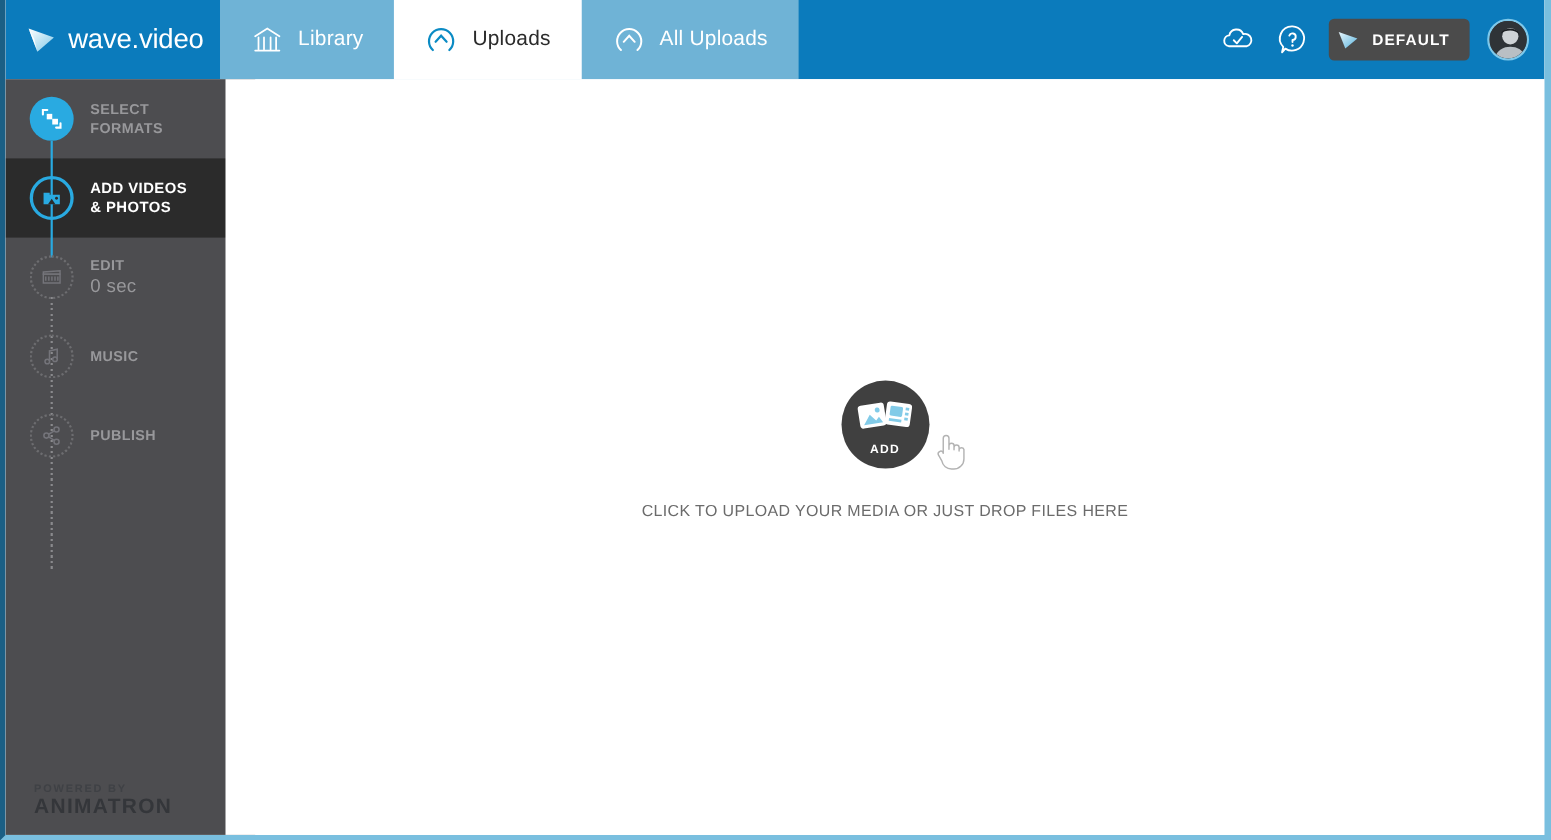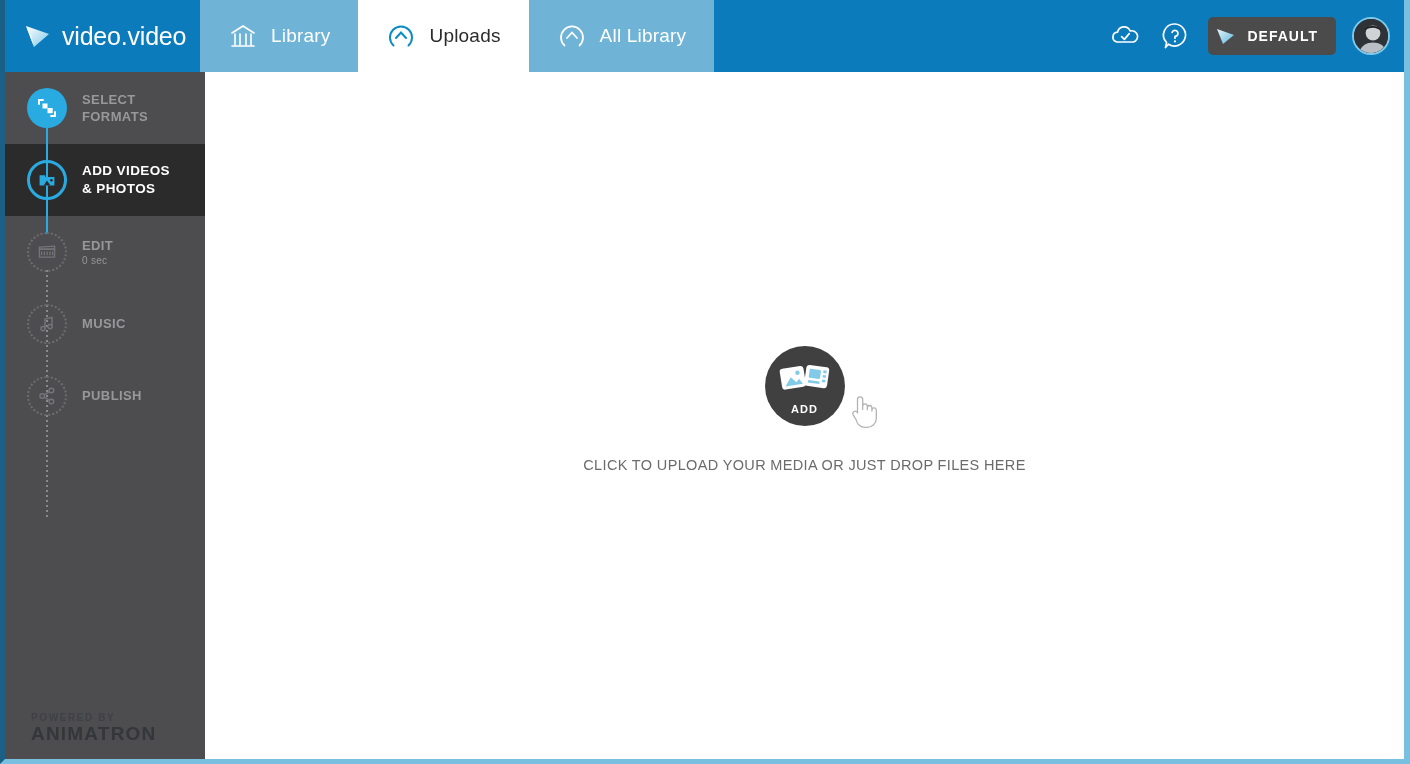--- a/index.html
+++ b/index.html
@@ -102,21 +102,21 @@
   .node.done { background: #29aae1; }
   .node.cur { background: transparent; border: 3px solid #29aae1; }
   .node.todo { background: transparent; border: 2px dotted #6d6d70; }
   .node svg { display: block; }
   .labels { display: flex; flex-direction: column; line-height: 1.32; }
   .lbl {
     font-size: 13px; letter-spacing: 0.4px; font-weight: bold;
     text-transform: uppercase; color: #98989b; white-space: nowrap;
   }
   .step.active .lbl { color: #ffffff; font-size: 13.5px; }
-  .sub { font-size: 10px; color: #98989b; letter-spacing: 0.3px; }
+  .sub { font-size: 17px; color: #98989b; letter-spacing: 0.3px; }
 
   
   .conn {
     position: absolute; left: 41px; width: 2px; z-index: 1;
   }
   .conn.blue { background: #29aae1; }
   .conn.gray {
     background: repeating-linear-gradient(to bottom, #8a8a8d 0 2px, transparent 2px 5px);
   }
 
@@ -176,21 +176,21 @@
           <defs>
             <linearGradient id="lg" x1="0" y1="0" x2="1" y2="1">
               <stop offset="0" stop-color="#ffffff"></stop>
               <stop offset="1" stop-color="#7fc8e8"></stop>
             </linearGradient>
           </defs>
           <path d="M4 5 L27 13 L12 26 Z" fill="url(#lg)"></path>
           <path d="M4 5 L12 26 L9 14 Z" fill="#ffffff" opacity="0.95"></path>
         </svg>
       </span>
-      <span class="logo-text">video.video</span>
+      <span class="logo-text">wave.video</span>
     </div>
 
     <div class="tabs">
 
       <div class="tab inactive">
         <span class="ticon">
           <svg width="30" height="30" viewBox="0 0 30 30" fill="none" stroke="#ffffff" stroke-width="1.6" stroke-linecap="round">
             <path d="M4 12 L15 5 L26 12"></path>
             <path d="M7 13 L7 24 M12 13 L12 24 M18 13 L18 24 M23 13 L23 24"></path>
             <path d="M4 25 L26 25"></path>
@@ -209,21 +209,21 @@
         <span>Uploads</span>
       </div>
 
       <div class="tab inactive">
         <span class="ticon">
           <svg width="30" height="30" viewBox="0 0 30 30" fill="none" stroke="#ffffff" stroke-width="1.8" stroke-linecap="round">
             <path d="M22.5 24.5 A11 11 0 1 0 7.5 24.5"></path>
             <path d="M10 17 L15 11.5 L20 17"></path>
           </svg>
         </span>
-        <span>All Library</span>
+        <span>All Uploads</span>
       </div>
 
     </div>
 
     <div class="hright">
 
       <span class="hicon">
         <svg width="34" height="34" viewBox="0 0 34 34" fill="none" stroke="#ffffff" stroke-width="1.7" stroke-linecap="round" stroke-linejoin="round">
           <path d="M9 23 A5 5 0 0 1 9.6 13.1 A6.6 6.6 0 0 1 22.2 12 A4.9 4.9 0 0 1 25.5 23 Z"></path>
           <path d="M13.6 17.6 L16.4 20.4 L21.2 14.6"></path>

